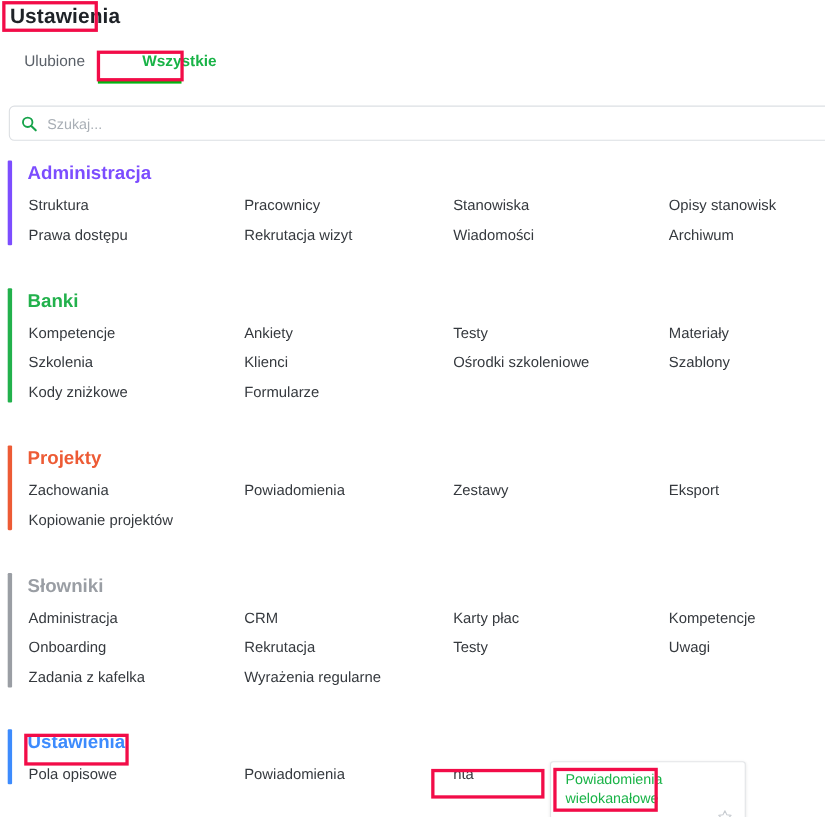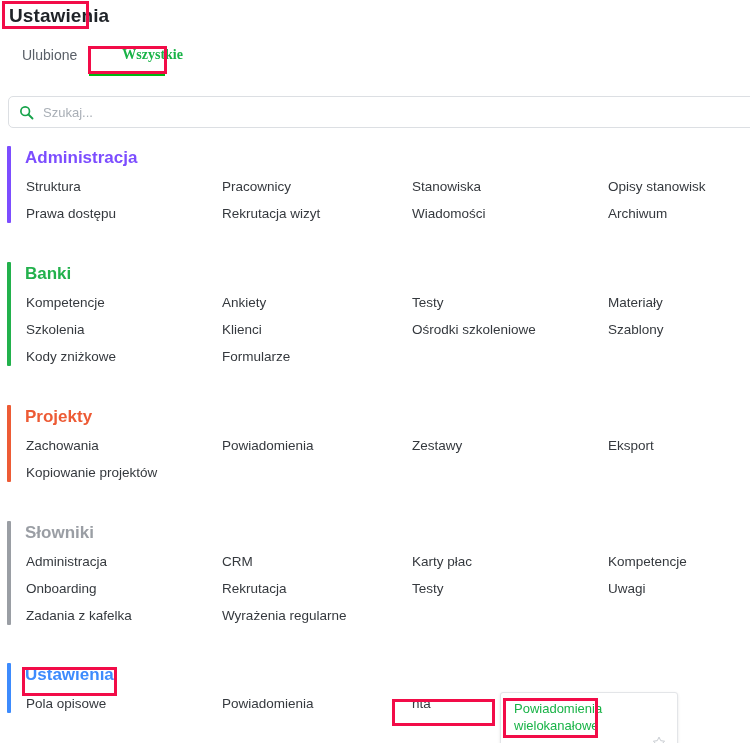--- a/index.html
+++ b/index.html
@@ -35,36 +35,35 @@
 
   
   .tabs {
     position: absolute;
     left: 0;
     top: 44px;
     width: 660px;
     height: 36px;
     display: flex;
     align-items: flex-start;
-    gap: 5px;
+    gap: 12px;
   }
   .tab {
     font-size: 14px;
     line-height: 18px;
     color: #5a6068;
     padding: 2px 4px 0 4px;
     cursor: pointer;
     position: relative;
   }
   .tab-ulubione { margin-left: 18px; }
   .tab-wszystkie {
     margin-left: 32px;
     color: #19b347;
     font-weight: 700;
-    font-family: Liberation Serif, serif;
   }
   .tab-underline {
     position: absolute;
     left: 89px;
     top: 73px;
     width: 76px;
     height: 3px;
     background: #00b712;
   }
 

